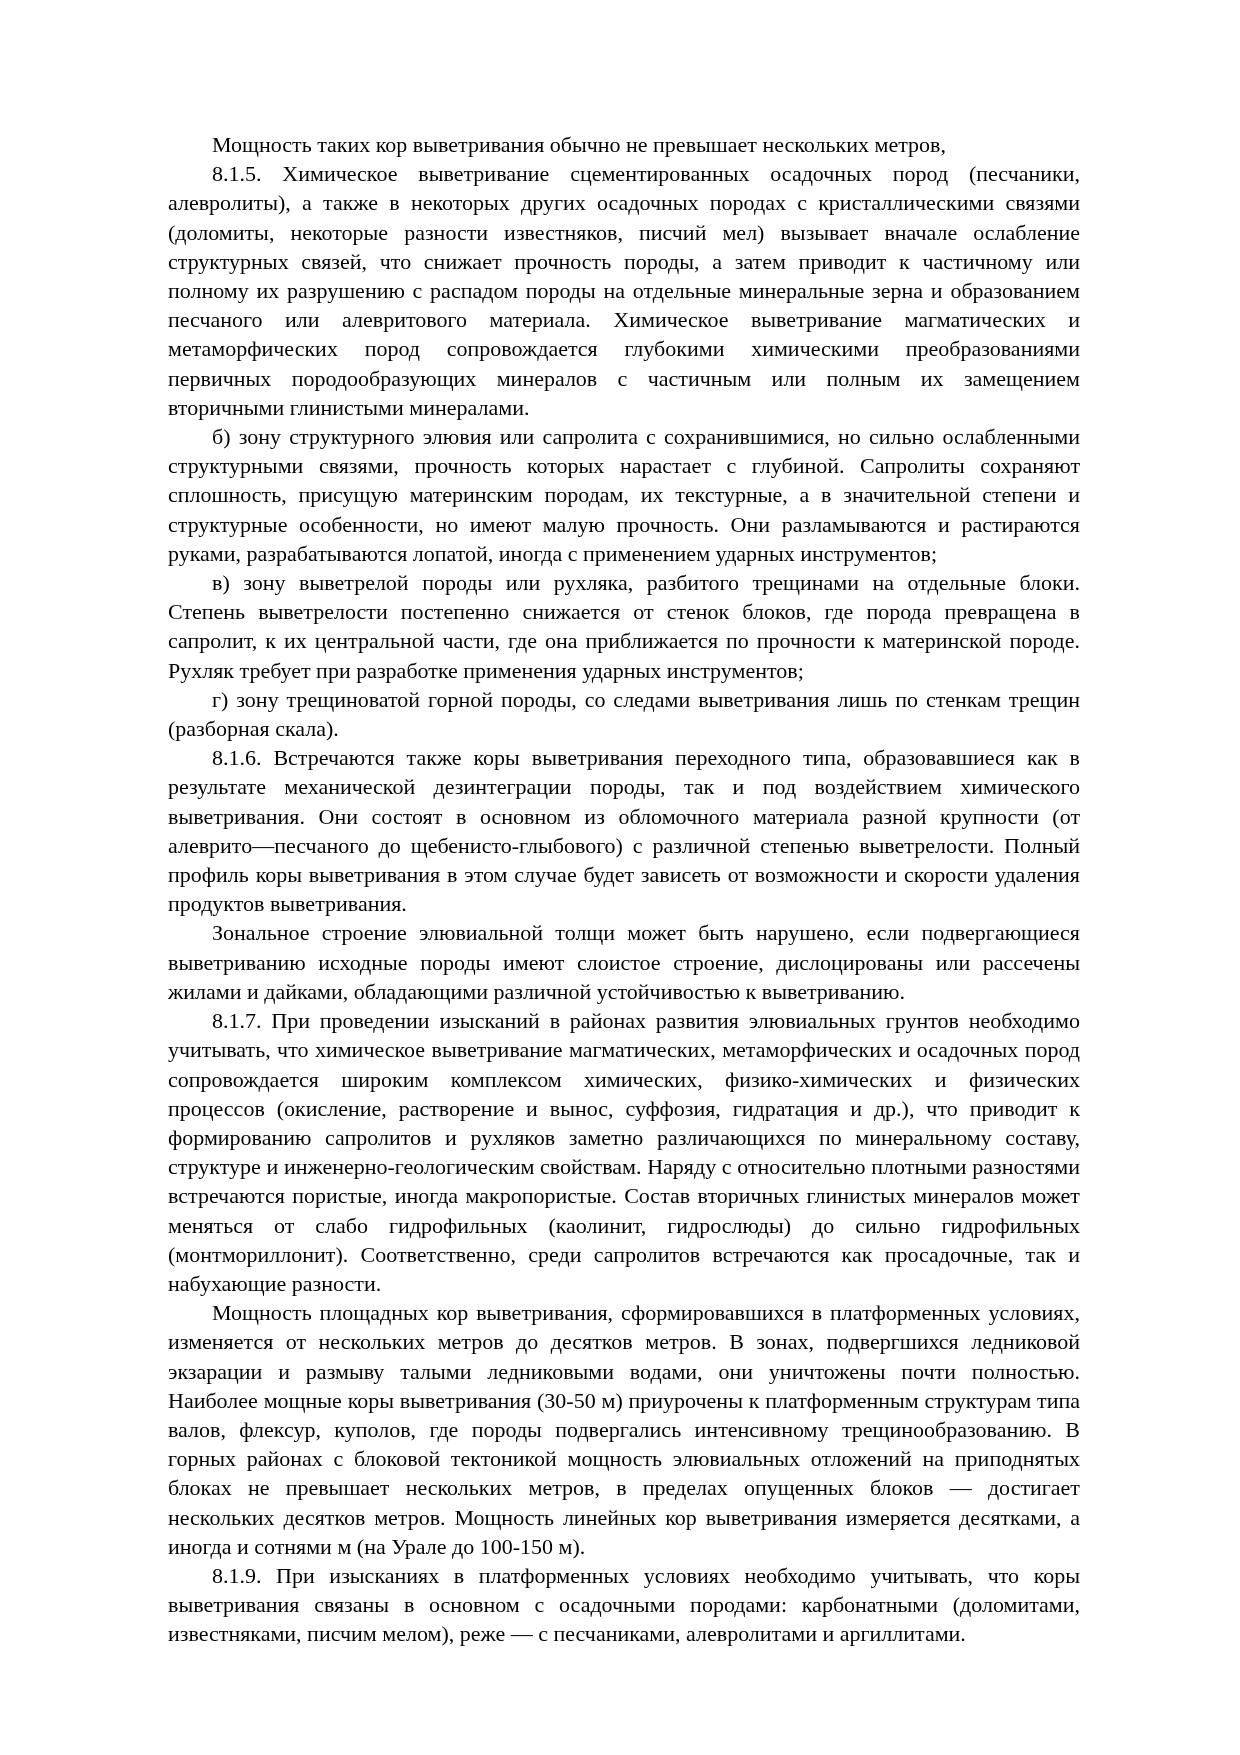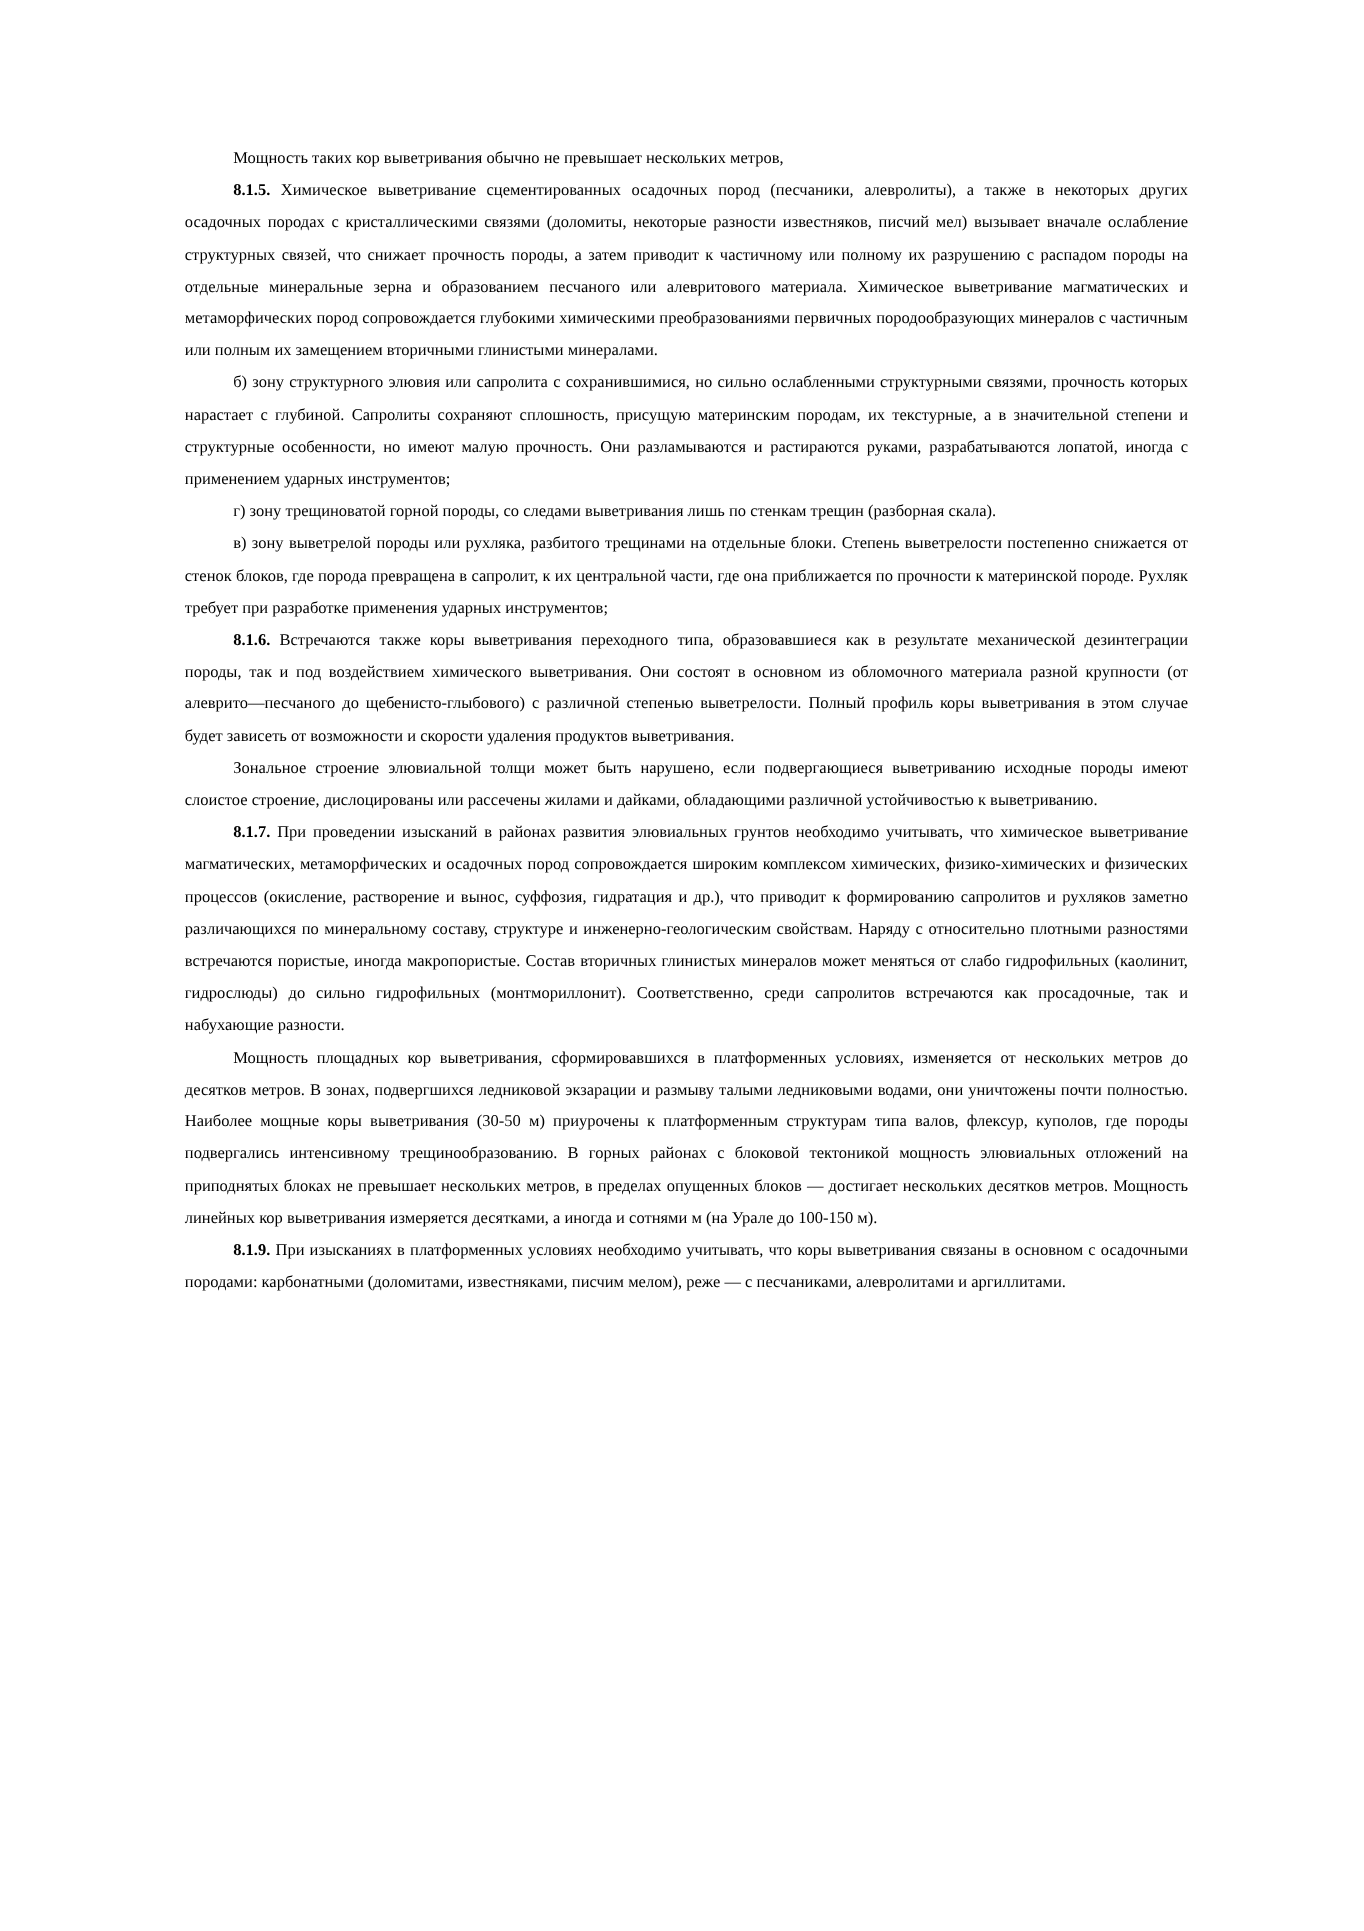--- a/index.html
+++ b/index.html
@@ -18,29 +18,29 @@
     width: 1240px;
     height: 1755px;
     box-sizing: border-box;
     padding: 130px 160px 60px 168px;
   }
   .doc-body {
     width: 912px;
   }
   p {
     margin: 0;
-    font-size: 15px;
+    font-size: 22px;
     line-height: 29.2px;
     text-align: justify;
     text-justify: inter-word;
     text-indent: 44px;
     hyphens: none;
   }
   .num {
-    font-weight: bold;
+    font-weight: normal;
   }
   
   p > span.txt {
     display: inline;
   }
 </style>
 </head>
 <body>
 
 <div class="page">
@@ -56,25 +56,25 @@
     </p>
 
 
 
 
     <p>
       <span class="txt">б) зону структурного элювия или сапролита с сохранившимися, но сильно ослабленными структурными связями, прочность которых нарастает с глубиной. Сапролиты сохраняют сплошность, присущую материнским породам, их текстурные, а в значительной степени и структурные особенности, но имеют малую прочность. Они разламываются и растираются руками, разрабатываются лопатой, иногда с применением ударных инструментов;</span>
     </p>
 
     <p>
-      <span class="txt">г) зону трещиноватой горной породы, со следами выветривания лишь по стенкам трещин (разборная скала).</span>
+      <span class="txt">в) зону выветрелой породы или рухляка, разбитого трещинами на отдельные блоки. Степень выветрелости постепенно снижается от стенок блоков, где порода превращена в сапролит, к их центральной части, где она приближается по прочности к материнской породе. Рухляк требует при разработке применения ударных инструментов;</span>
     </p>
 
     <p>
-      <span class="txt">в) зону выветрелой породы или рухляка, разбитого трещинами на отдельные блоки. Степень выветрелости постепенно снижается от стенок блоков, где порода превращена в сапролит, к их центральной части, где она приближается по прочности к материнской породе. Рухляк требует при разработке применения ударных инструментов;</span>
+      <span class="txt">г) зону трещиноватой горной породы, со следами выветривания лишь по стенкам трещин (разборная скала).</span>
     </p>
 
     <p>
       <span class="num">8.1.6.</span>
       <span class="txt">Встречаются также коры выветривания переходного типа, образовавшиеся как в результате механической дезинтеграции породы, так и под воздействием химического выветривания. Они состоят в основном из обломочного материала разной крупности (от алеврито—песчаного до щебенисто-глыбового) с различной степенью выветрелости. Полный профиль коры выветривания в этом случае будет зависеть от возможности и скорости удаления продуктов выветривания.</span>
     </p>
 
     <p>
       <span class="txt">Зональное строение элювиальной толщи может быть нарушено, если подвергающиеся выветриванию исходные породы имеют слоистое строение, дислоцированы или рассечены жилами и дайками, обладающими различной устойчивостью к выветриванию.</span>
     </p>

